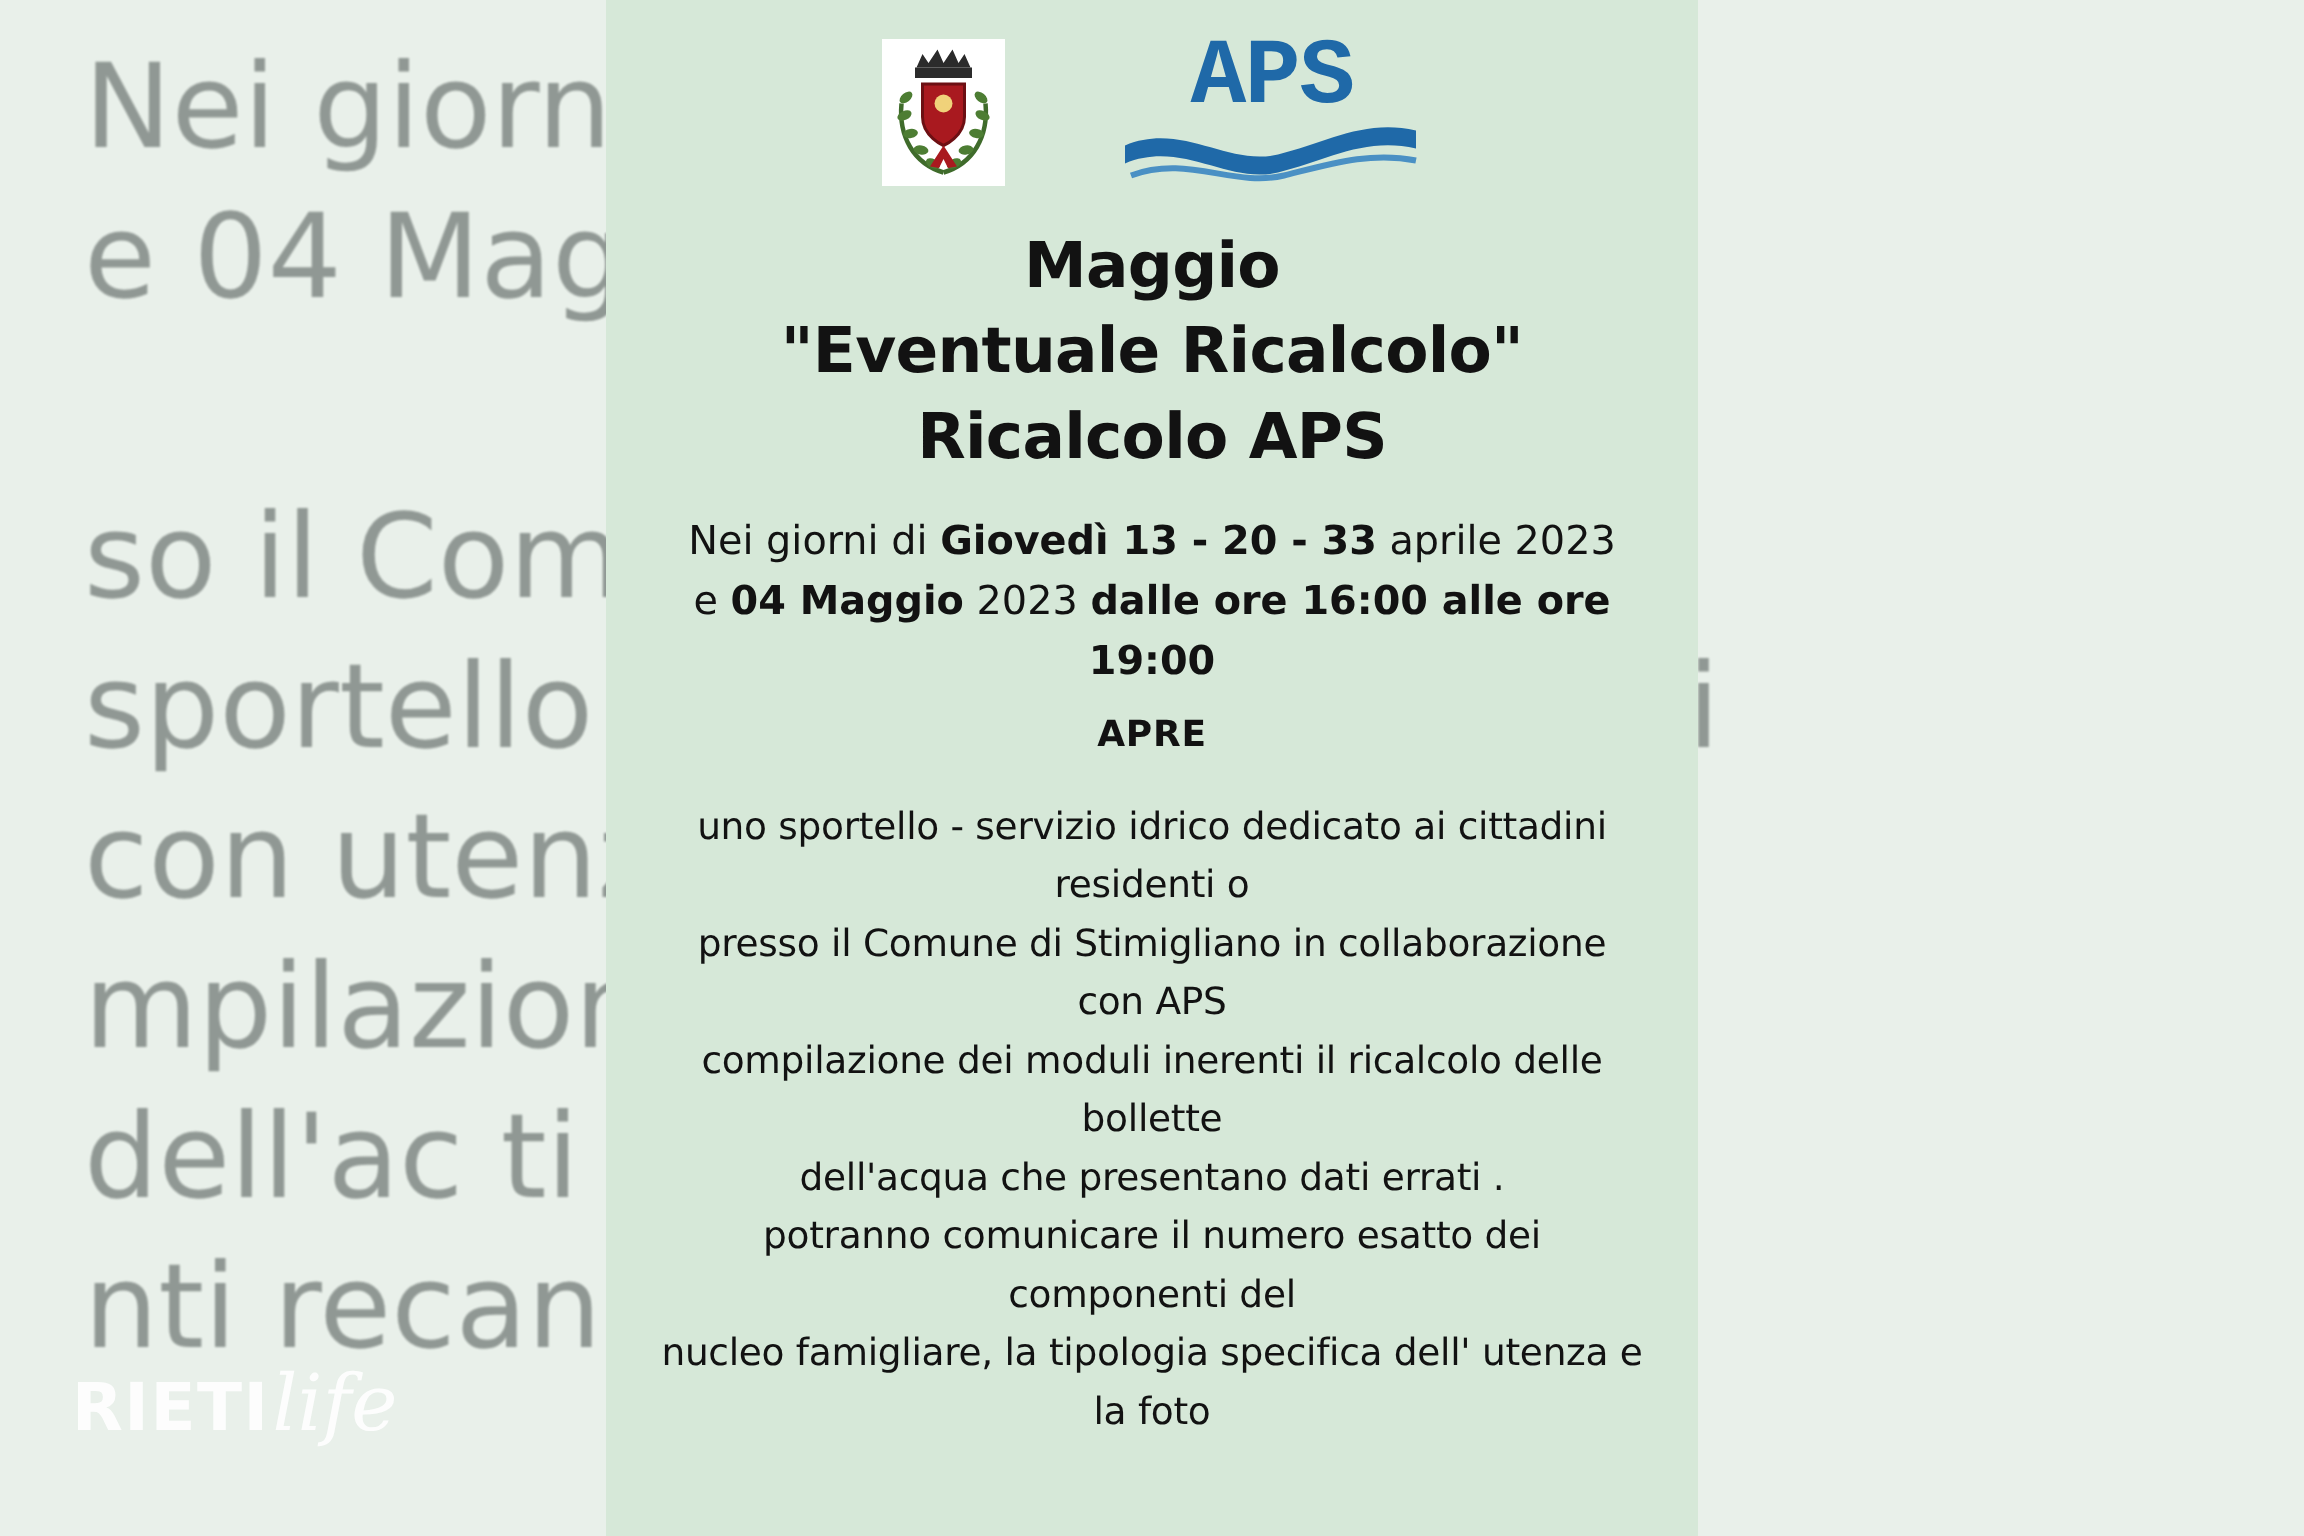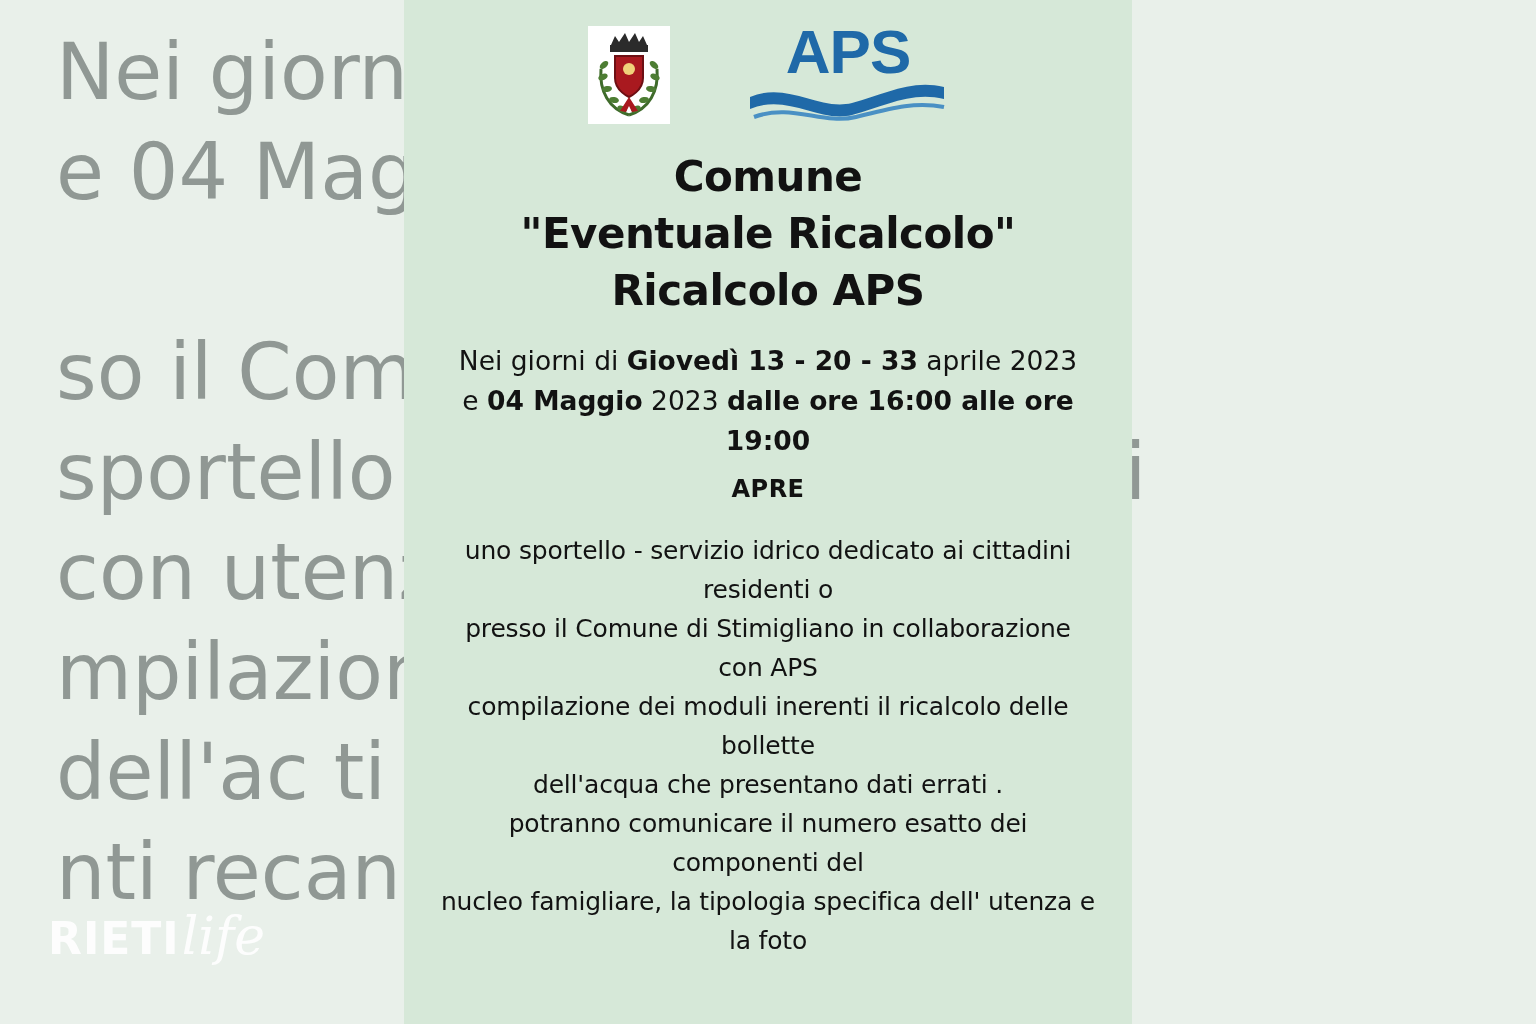--- a/index.html
+++ b/index.html
@@ -76,21 +76,21 @@
   .crest {
     width: 82px; height: 98px;
     background: #ffffff;
     position: relative;
     display: flex; align-items: center; justify-content: center;
   }
   .crest svg { display: block; }
 
   .aps-logo { position: relative; width: 200px; height: 108px; }
   .aps-logo .aps-text {
-    font-family: Liberation Sans, sans-serif;
+    font-family: Liberation Mono, monospace;
     font-weight: bold;
     font-size: 62px;
     color: #1f69a8;
     letter-spacing: -1px;
     line-height: 62px;
     text-align: center;
   }
   .aps-logo svg { position: absolute; left: 0; top: 56px; }
 
   
@@ -183,21 +183,21 @@
       <div class="aps-logo">
         <div class="aps-text">APS</div>
         <svg width="200" height="52" viewBox="0 0 200 52" xmlns="http://www.w3.org/2000/svg">
           <path d="M2 20 C40 4 70 34 104 26 C136 18 162 2 196 10 L196 22 C162 14 136 30 104 38 C70 46 40 16 2 32 Z" fill="#1f69a8"></path>
           <path d="M6 40 C44 26 74 48 108 40 C140 32 166 24 196 30" stroke="#4a90c4" stroke-width="4" fill="none"></path>
         </svg>
       </div>
     </div>
 
     <div id="title">
-      <span class="tline">Comune</span>
+      <span class="tline">Maggio</span>
       <span class="tline">"Eventuale Ricalcolo"</span>
       <span class="tline">Ricalcolo APS</span>
     </div>
 
     <div id="dates">
       <div>
         <span>Nei giorni di </span><span class="b">Giovedì 13 - 20 - 33</span><span> aprile 2023</span>
       </div>
       <div>
         <span>e </span><span class="b">04 Maggio</span><span> 2023 </span><span class="b">dalle ore 16:00 alle ore 19:00</span>

